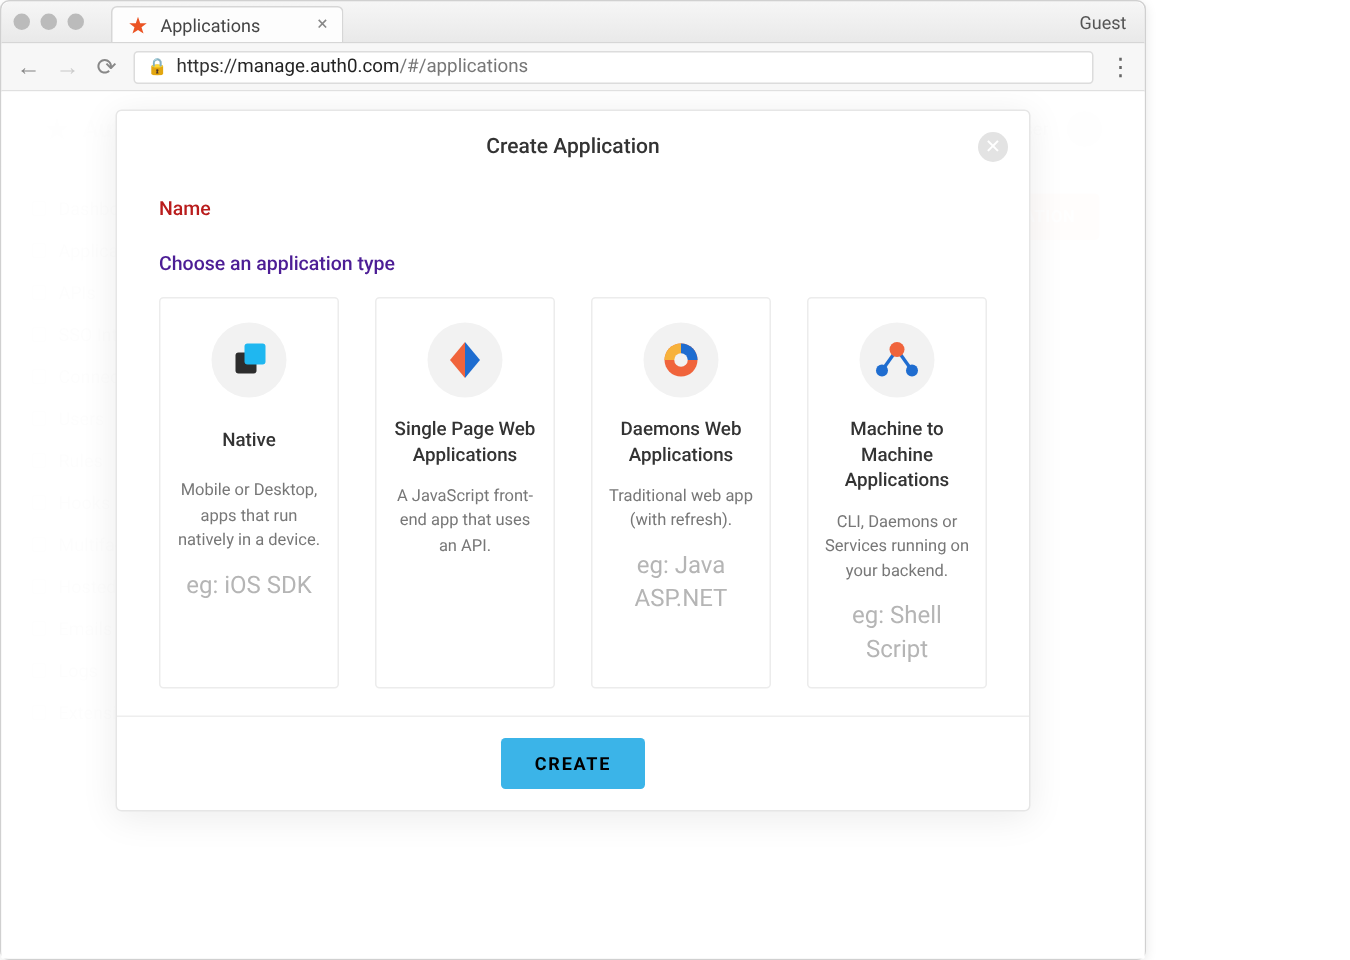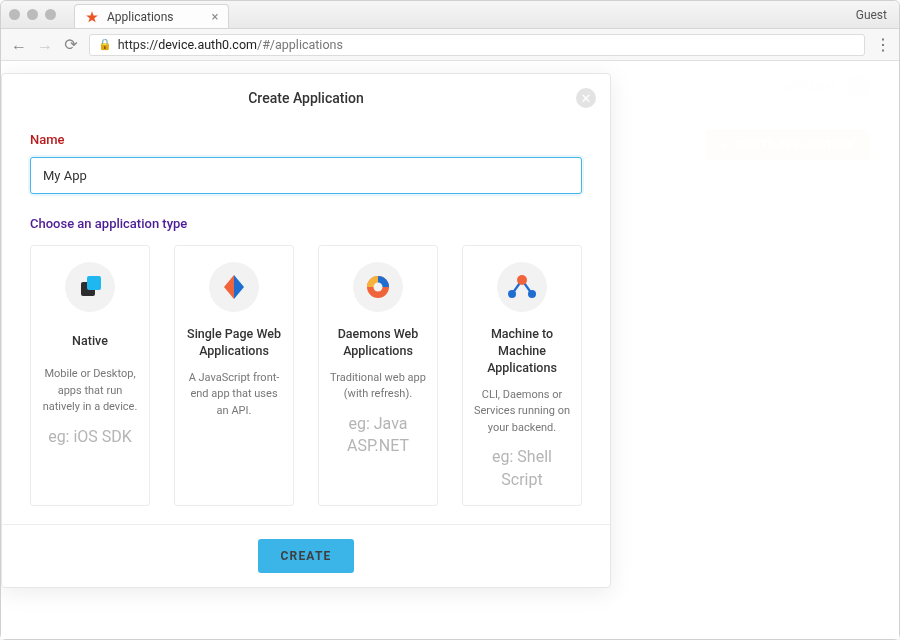--- a/index.html
+++ b/index.html
@@ -1,17 +1,17 @@
 <!DOCTYPE html>
 <html><head>
 <meta charset="utf-8">
 <style>
   * { box-sizing: border-box; margin: 0; padding: 0; font-family: -apple-system, BlinkMacSystemFont, "Segoe UI", Roboto, "Helvetica Neue", Arial, sans-serif; }
   html, body { width: 900px; height: 640px; overflow: hidden; }
-  .window { width: 900px; height: 640px; border: 1px solid #d0d0d0; border-radius: 6px; background: #fff; display: flex; flex-direction: column; box-shadow: 0 2px 8px rgba(0,0,0,0.1); }
+  .window { width: 764px; height: 640px; border: 1px solid #d0d0d0; border-radius: 6px; background: #fff; display: flex; flex-direction: column; box-shadow: 0 2px 8px rgba(0,0,0,0.1); }
   
   .titlebar { height: 28px; background: linear-gradient(#f6f6f6,#e9e9e9); border-bottom: 1px solid #d6d6d6; display: flex; align-items: center; padding: 0 8px; border-top-left-radius: 6px; border-top-right-radius: 6px; position: relative; }
   .traffic { display: flex; gap: 7px; }
   .traffic span { width: 11px; height: 11px; border-radius: 50%; background: #bbb; display: inline-block; }
   .tab { margin-left: 18px; height: 24px; background: #fdfdfd; border: 1px solid #d6d6d6; border-bottom: none; border-radius: 4px 4px 0 0; display: flex; align-items: center; padding: 0 10px; font-size: 12px; color: #444; gap: 8px; align-self: flex-end; }
   .tab .favicon { width: 14px; height: 14px; display: flex; align-items: center; justify-content: center; }
   .tab .close-x { color: #888; font-size: 13px; margin-left: 30px; cursor: pointer; }
   .guest { margin-left: auto; font-size: 12px; color: #555; padding-right: 4px; }
   
   .toolbar { height: 32px; background: #f7f7f7; border-bottom: 1px solid #e0e0e0; display: flex; align-items: center; padding: 0 10px; gap: 10px; }
@@ -31,38 +31,38 @@
   .auth0-logo svg { width: 18px; height: 18px; }
   .header-right { margin-left: auto; display: flex; align-items: center; gap: 12px; }
   .avatar { width: 24px; height: 24px; border-radius: 50%; background: #ddd; }
   .app-body { display: flex; height: calc(100% - 50px); }
   .sidebar { width: 150px; padding: 14px 0; opacity: .12; }
   .sidebar .item { font-size: 12px; color: #888; padding: 7px 20px; display: flex; gap: 8px; align-items: center; }
   .sidebar .item .sq { width: 10px; height: 10px; border: 1.5px solid #bbb; border-radius: 2px; }
   .main { flex: 1; padding: 18px 30px; opacity: .15; }
   .create-btn-bg { float: right; background: #eb5424; color: #fff; font-size: 11px; font-weight: 600; letter-spacing: .5px; padding: 9px 16px; border-radius: 3px; opacity: .55; }
   
-  .overlay { position: absolute; inset: 0; background: rgba(255,255,255,0.85); display: flex; align-items: flex-start; justify-content: flex-start; padding-top: 12px; }
+  .overlay { position: absolute; inset: 0; background: rgba(255,255,255,0.85); display: flex; align-items: flex-start; justify-content: center; padding-top: 12px; }
   .modal { width: 610px; background: #fff; border: 1px solid #e6e6e6; border-radius: 4px; box-shadow: 0 4px 24px rgba(0,0,0,0.08); display: flex; flex-direction: column; }
   .modal-header { position: relative; padding: 16px 0 14px; text-align: center; }
   .modal-title { font-size: 14px; color: #333; font-weight: 500; }
   .modal-close { position: absolute; right: 14px; top: 14px; width: 20px; height: 20px; border-radius: 50%; background: #e3e3e3; color: #fff; font-size: 13px; display: flex; align-items: center; justify-content: center; cursor: pointer; }
   .modal-body { padding: 6px 28px 18px; }
   .field-label { font-size: 13px; color: #b91c1c; font-weight: 500; margin-bottom: 10px; margin-top: 6px; }
   .name-input { width: 100%; border: 1px solid #44b6ea; border-radius: 3px; padding: 10px 12px; font-size: 13px; color: #333; outline: none; box-shadow: 0 0 0 2px rgba(68,182,234,0.12); }
   .help { font-size: 12px; color: #9b9b9b; margin-top: 10px; }
   .choose-label { font-size: 13px; color: #4c1d95; font-weight: 500; margin-top: 22px; margin-bottom: 14px; }
   .cards { display: flex; gap: 24px; }
   .card { flex: 1; border: 1px solid #ececec; border-radius: 3px; padding: 16px 10px 14px; text-align: center; cursor: pointer; min-height: 230px; }
   .icon-circle { width: 50px; height: 50px; border-radius: 50%; background: #f2f2f2; margin: 0 auto 14px; display: flex; align-items: center; justify-content: center; }
   .card-title { font-size: 12.5px; color: #333; font-weight: 500; line-height: 1.35; margin-bottom: 10px; min-height: 30px; display: flex; align-items: center; justify-content: center; }
   .card-desc { font-size: 11px; color: #777; line-height: 1.5; margin-bottom: 10px; }
   .card-eg { font-size: 16px; color: #b5b5b5; line-height: 1.4; }
   .modal-footer { border-top: 1px solid #eee; padding: 14px; text-align: center; }
-  .create-btn { background: #3bb4e8; color: #404040; border: none; font-size: 12px; font-weight: 700; letter-spacing: 1.2px; padding: 10px 22px; border-radius: 3px; cursor: pointer; }
+  .create-btn { background: #3bb4e8; color: #000000; border: none; font-size: 12px; font-weight: 700; letter-spacing: 1.2px; padding: 10px 22px; border-radius: 3px; cursor: pointer; }
   @keyframes blink { 50% { opacity: 0; } }
 </style>
 </head>
 <body>
 
 <div class="window">
 
   <div class="titlebar">
     <div class="traffic">
       <span></span>
@@ -81,21 +81,21 @@
     <div class="guest">Guest</div>
   </div>
 
   <div class="toolbar">
     <span class="nav-btn">←</span>
     <span class="nav-btn disabled">→</span>
     <span class="nav-btn">⟳</span>
     <div class="addr">
       <span class="lock">🔒</span>
       <span>https://</span>
-        <span class="host">device.auth0.com</span>
+        <span class="host">manage.auth0.com</span>
         <span class="rest">/#/applications</span>
     </div>
     <span class="kebab">⋮</span>
   </div>
 
   <div class="page">
     <div class="backdrop">
       <div class="app-faded">
         <div class="app-header">
           <div class="auth0-logo">
@@ -172,23 +172,20 @@
     </div>
 
     <div class="overlay">
       <div class="modal">
         <div class="modal-header">
           <div class="modal-title">Create Application</div>
           <div class="modal-close">✕</div>
         </div>
         <div class="modal-body">
           <div class="field-label">Name</div>
-          <div style="position:relative;">
-            <input class="name-input" type="text" value="My App" style="">
-          </div>
           <div class="choose-label">Choose an application type</div>
           <div class="cards" id="cards">
               <div class="card">
                 <div class="icon-circle">
                   <svg width="30" height="30" viewBox="0 0 30 30">
                     <rect x="6" y="10" width="14" height="14" rx="2" fill="#2d2d2d"></rect>
                     <rect x="12" y="4" width="14" height="14" rx="2" fill="#1fb7f0"></rect>
                   </svg>
                 </div>
                 <div class="card-title">Native</div>

